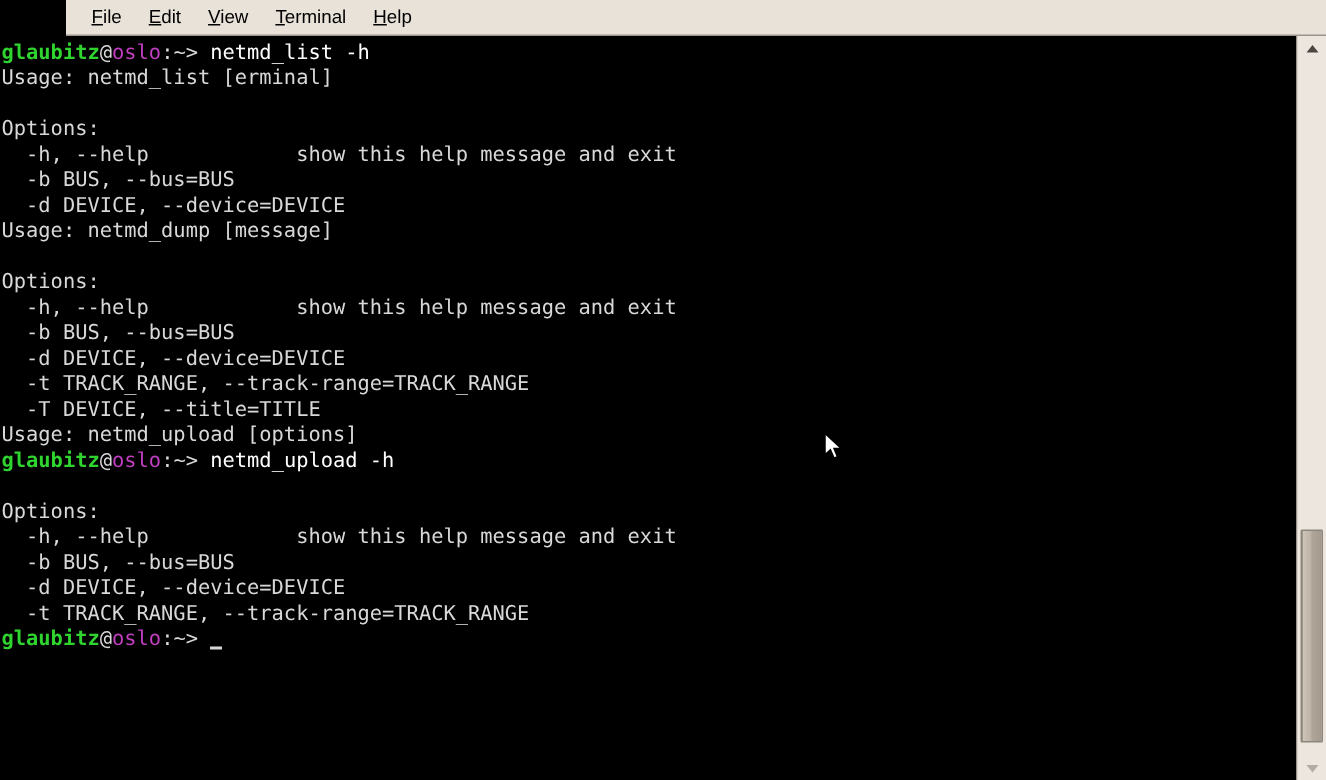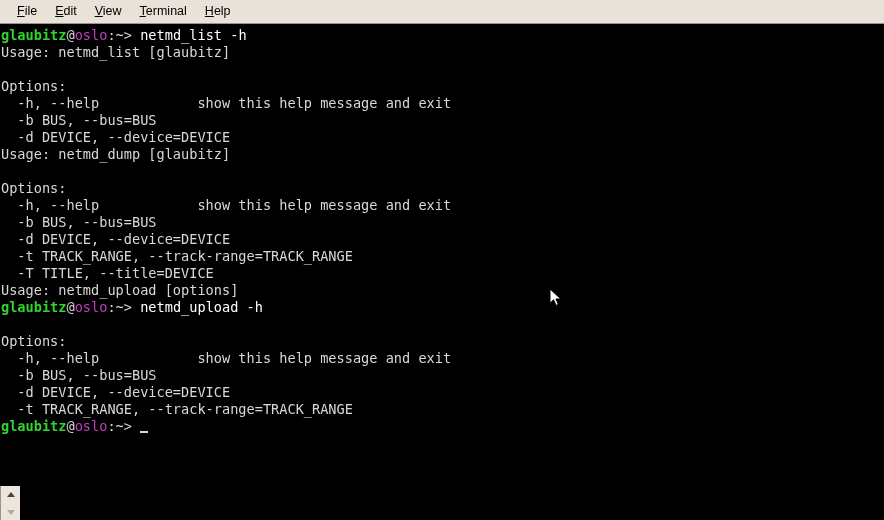--- a/index.html
+++ b/index.html
@@ -31,35 +31,36 @@
     background: #e8e2d9;
     border-bottom: 1px solid #9a948c;
     display: flex;
     align-items: center;
     padding-left: 8px;
     box-sizing: border-box;
     font-family: "Liberation Sans", sans-serif;
     font-size: 12.5px;
     color: #000000;
     user-select: none;
+    margin-left: 44px;
   }
   .menu-item {
     padding: 2px 9px 3px 9px;
     cursor: default;
     white-space: nowrap;
   }
   .menu-item .mn {
     text-decoration: underline;
   }
 
   
   .term-wrap {
     flex: 1;
     display: flex;
-    flex-direction: column;
+    flex-direction: row;
     background: #000000;
     position: relative;
     overflow: hidden;
   }
 
   .term-screen {
     flex: 1;
     background: #000000;
     position: relative;
     overflow: hidden;
@@ -179,34 +180,34 @@
       <div class="menu-item"><span class="mn">E</span>dit</div>
       <div class="menu-item"><span class="mn">V</span>iew</div>
       <div class="menu-item"><span class="mn">T</span>erminal</div>
       <div class="menu-item"><span class="mn">H</span>elp</div>
     </div>
 
   <div class="term-wrap">
 
     <div class="term-screen" id="term-screen">
         <div class="line"><span class="c-user">glaubitz</span><span class="c-at">@</span><span class="c-host">oslo</span><span class="c-path">:~&gt; </span><span class="c-cmd">netmd_list -h</span></div>
-        <div class="line"><span class="c-out">Usage: netmd_list [glaubitz]</span></div>
+        <div class="line"><span class="c-out">Usage: netmd_list [erminal]</span></div>
         <div class="line"><span class="c-out"></span></div>
         <div class="line"><span class="c-out">Options:</span></div>
         <div class="line"><span class="c-out">  -h, --help            show this help message and exit</span></div>
         <div class="line"><span class="c-out">  -b BUS, --bus=BUS</span></div>
         <div class="line"><span class="c-out">  -d DEVICE, --device=DEVICE</span></div>
-        <div class="line"><span class="c-out">Usage: netmd_dump [glaubitz]</span></div>
+        <div class="line"><span class="c-out">Usage: netmd_dump [message]</span></div>
         <div class="line"><span class="c-out"></span></div>
         <div class="line"><span class="c-out">Options:</span></div>
         <div class="line"><span class="c-out">  -h, --help            show this help message and exit</span></div>
         <div class="line"><span class="c-out">  -b BUS, --bus=BUS</span></div>
         <div class="line"><span class="c-out">  -d DEVICE, --device=DEVICE</span></div>
         <div class="line"><span class="c-out">  -t TRACK_RANGE, --track-range=TRACK_RANGE</span></div>
-        <div class="line"><span class="c-out">  -T TITLE, --title=DEVICE</span></div>
+        <div class="line"><span class="c-out">  -T DEVICE, --title=TITLE</span></div>
         <div class="line"><span class="c-out">Usage: netmd_upload [options]</span></div>
         <div class="line"><span class="c-user">glaubitz</span><span class="c-at">@</span><span class="c-host">oslo</span><span class="c-path">:~&gt; </span><span class="c-cmd">netmd_upload -h</span></div>
         <div class="line"><span class="c-out"></span></div>
         <div class="line"><span class="c-out">Options:</span></div>
         <div class="line"><span class="c-out">  -h, --help            show this help message and exit</span></div>
         <div class="line"><span class="c-out">  -b BUS, --bus=BUS</span></div>
         <div class="line"><span class="c-out">  -d DEVICE, --device=DEVICE</span></div>
         <div class="line"><span class="c-out">  -t TRACK_RANGE, --track-range=TRACK_RANGE</span></div>
         <div class="line"><span class="c-user">glaubitz</span><span class="c-at">@</span><span class="c-host">oslo</span><span class="c-path">:~&gt; </span><span class="cursor"></span></div>
       </div>

